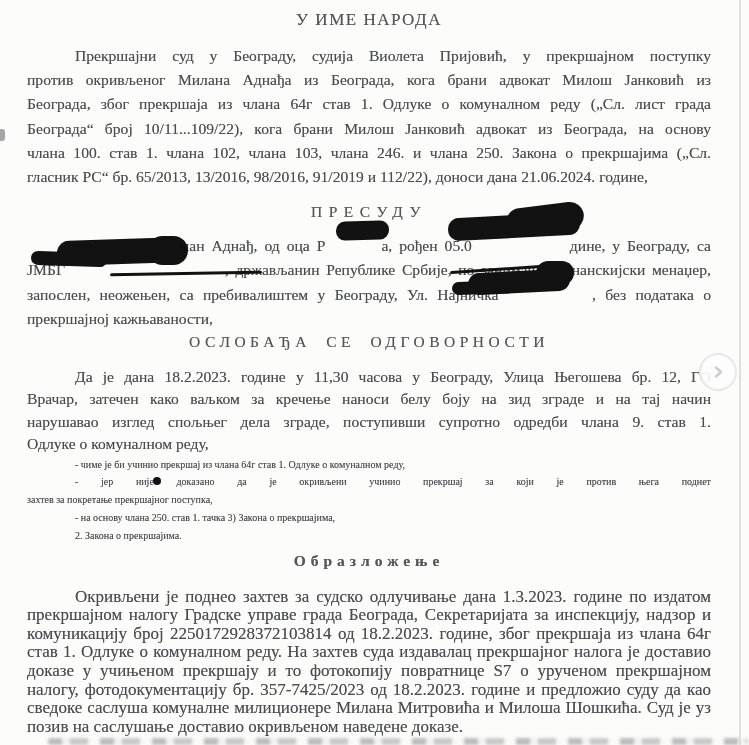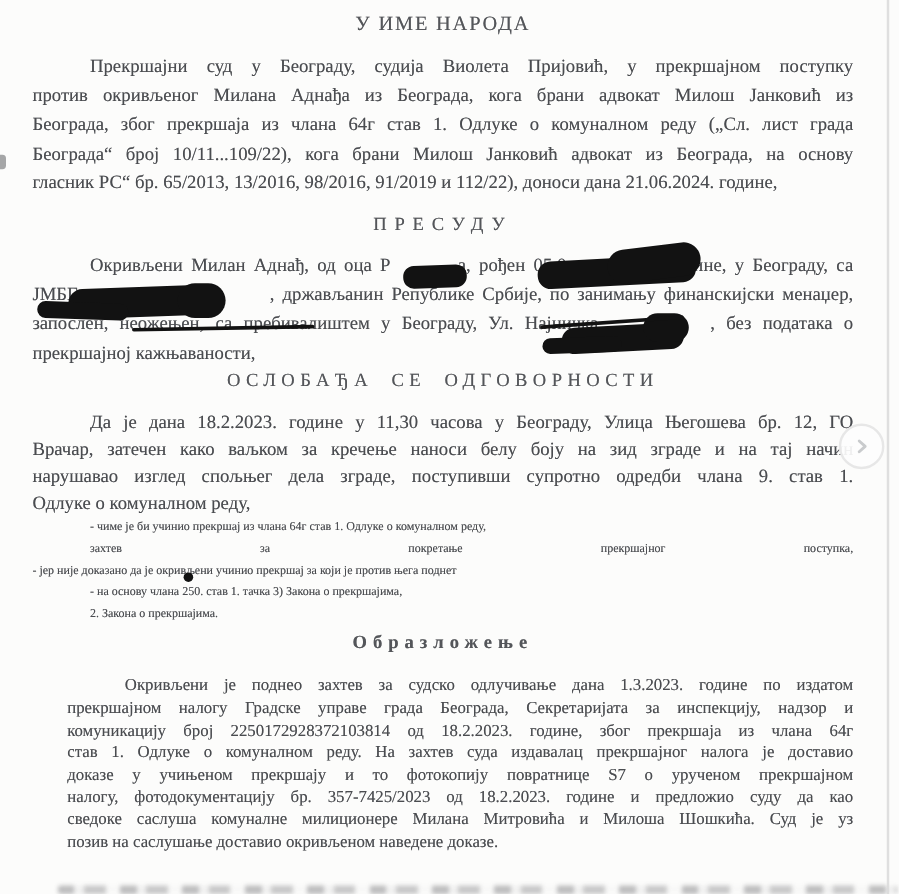--- a/index.html
+++ b/index.html
@@ -23,21 +23,21 @@
   .h2v{margin-top:14px;font-size:15.5px;line-height:17px;letter-spacing:6.5px;}
   .h3r{margin-top:2px;font-size:15.5px;line-height:17px;letter-spacing:4.5px;word-spacing:7px;font-family:Liberation Serif, serif;}
   .h4o{margin-top:7px;font-size:15.5px;line-height:17px;letter-spacing:5px;font-weight:bold;}
   .line{text-align:justify;text-align-last:justify;}
   .line:first-child{text-indent:48px;}
   .line:last-child{text-align-last:left;}
   .b-intro{margin-top:15px;font-size:15.6px;line-height:24.2px;}
   .b-def{margin-top:14px;font-size:15.6px;line-height:24.2px;}
   .b-finding{margin-top:16px;font-size:15.6px;line-height:22.4px;}
   .b-pt,.b-costs{font-size:10px;line-height:17.8px;}
-  .b-reason{margin-top:19px;font-size:14px;line-height:18.6px;margin-left:29px;}
+  .b-reason{margin-top:19px;font-size:17px;line-height:18.6px;}
 
   .blob{position:absolute;background:var(--redaction-color);}
   .blob-father{left:336px;top:221px;width:53px;height:19px;border-radius:9px;transform:rotate(-2deg);}
   .blob-birth-a{left:448px;top:215px;width:132px;height:23px;border-radius:11px;transform:rotate(-3deg);}
   .blob-birth-b{left:506px;top:205px;width:78px;height:28px;border-radius:14px;transform:rotate(-7deg);}
   .blob-jmbg-a{left:57px;top:239px;width:130px;height:25px;border-radius:12px;transform:rotate(-2deg);}
   .blob-jmbg-b{left:148px;top:236px;width:40px;height:29px;border-radius:15px;}
   .blob-jmbg-c{left:31px;top:252px;width:76px;height:14px;border-radius:7px;transform:rotate(2deg);}
   .blob-street-a{left:468px;top:271px;width:102px;height:22px;border-radius:11px;transform:rotate(-3deg);}
   .blob-street-b{left:536px;top:261px;width:38px;height:24px;border-radius:12px;}
@@ -66,42 +66,43 @@
 </head>
 <body>
 
 <div class="page">
   <h1 class="h h1">У ИМЕ НАРОДА</h1>
   <div class="block b-intro">
       <div class="line">Прекршајни суд у Београду, судија Виолета Пријовић, у прекршајном поступку</div>
       <div class="line">против окривљеног Милана Аднађа из Београда, кога брани адвокат Милош Јанковић из</div>
       <div class="line">Београда, због прекршаја из члана 64г став 1. Одлуке о комуналном реду („Сл. лист града</div>
       <div class="line">Београда“ број 10/11...109/22), кога брани Милош Јанковић адвокат из Београда, на основу</div>
+      <div class="line">члана 100. став 1. члана 102, члана 103, члана 246.  и члана 250. Закона о прекршајима („Сл.</div>
       <div class="line">гласник РС“ бр. 65/2013, 13/2016, 98/2016, 91/2019 и 112/22), доноси дана 21.06.2024. године,</div>
     </div>
   <h2 class="h h2v">ПРЕСУДУ</h2>
   <div class="block b-def">
       <div class="line">Окривљени Милан Аднађ, од оца Р&nbsp;&nbsp;&nbsp;&nbsp;&nbsp;&nbsp;&nbsp;&nbsp;а, рођен 05.0&nbsp;&nbsp;&nbsp;&nbsp;&nbsp;&nbsp;&nbsp;&nbsp;&nbsp;&nbsp;&nbsp;&nbsp;&nbsp;&nbsp;дине, у Београду, са</div>
       <div class="line">ЈМБГ&nbsp;&nbsp;&nbsp;&nbsp;&nbsp;&nbsp;&nbsp;&nbsp;&nbsp;&nbsp;&nbsp;&nbsp;&nbsp;&nbsp;&nbsp;&nbsp;&nbsp;&nbsp;&nbsp;&nbsp;&nbsp;&nbsp;&nbsp;&nbsp;, држављанин Републике Србије, по занимању финанскијски менаџер,</div>
       <div class="line">запослен, неожењен, са пребивалиштем у Београду, Ул. Најничка&nbsp;&nbsp;&nbsp;&nbsp;&nbsp;&nbsp;&nbsp;&nbsp;&nbsp;&nbsp;, без података о</div>
       <div class="line">прекршајној кажњаваности,</div>
     </div>
   <h2 class="h h3r">ОСЛОБАЂА СЕ ОДГОВОРНОСТИ</h2>
   <div class="block b-finding">
       <div class="line">Да је дана 18.2.2023. године у 11,30 часова у Београду, Улица Његошева бр. 12, ГО</div>
       <div class="line">Врачар, затечен како ваљком за кречење наноси белу боју на зид зграде и на тај начин</div>
       <div class="line">нарушавао изглед спољњег дела зграде, поступивши супротно одредби члана 9. став 1.</div>
       <div class="line">Одлуке о комуналном реду,</div>
     </div>
   <div class="block b-pt">
       <div class="line">- чиме је би учинио прекршај из члана 64г став 1. Одлуке о комуналном реду,</div>
     </div>
   <div class="block b-pt">
+      <div class="line">- јер није доказано да је окривљени учинио прекршај за који је против њега поднет</div>
       <div class="line">захтев за покретање прекршајног поступка,</div>
-      <div class="line">- јер није доказано да је окривљени учинио прекршај за који је против њега поднет</div>
     </div>
   <div class="block b-pt">
       <div class="line">- на основу члана 250. став 1. тачка 3) Закона о прекршајима,</div>
     </div>
   <div class="block b-costs">
       <div class="line">2. Закона о прекршајима.</div>
     </div>
   <h2 class="h h4o">Образложење</h2>
   <div class="block b-reason">
       <div class="line">Окривљени је поднео захтев за судско одлучивање дана 1.3.2023. године по издатом</div>

